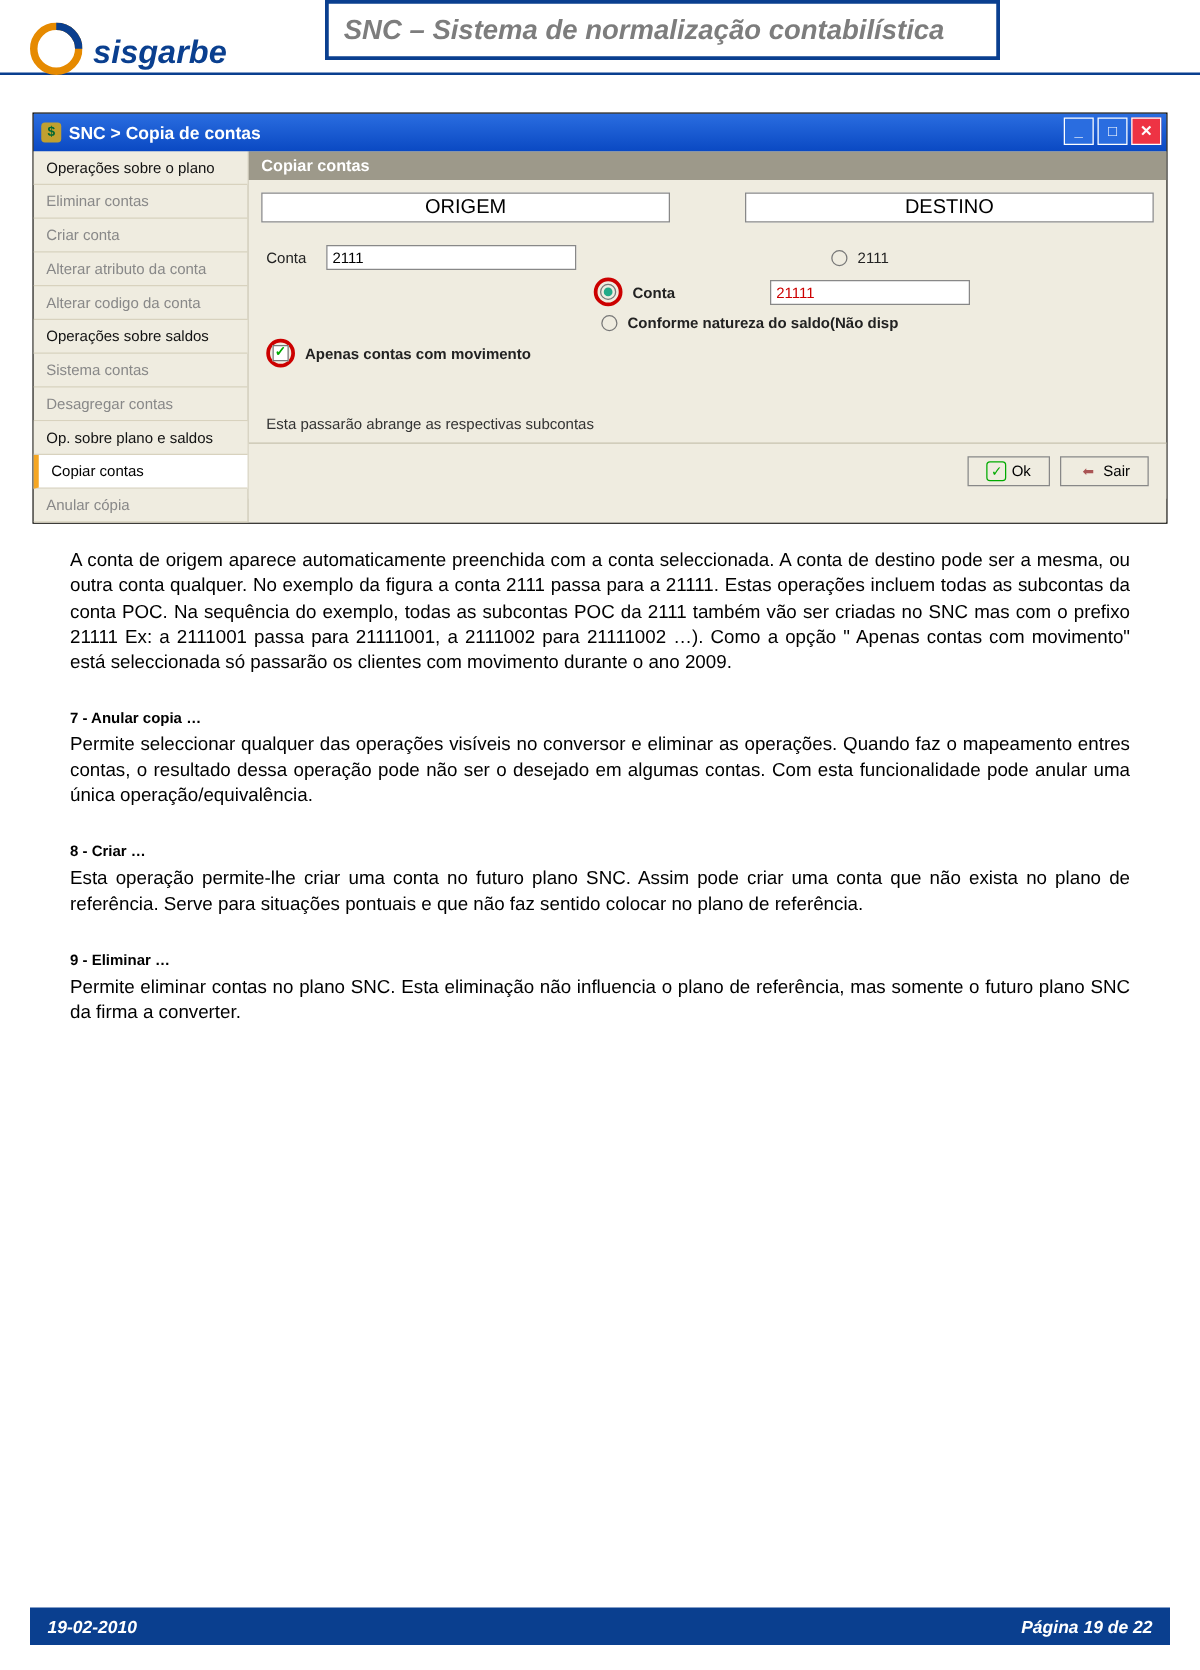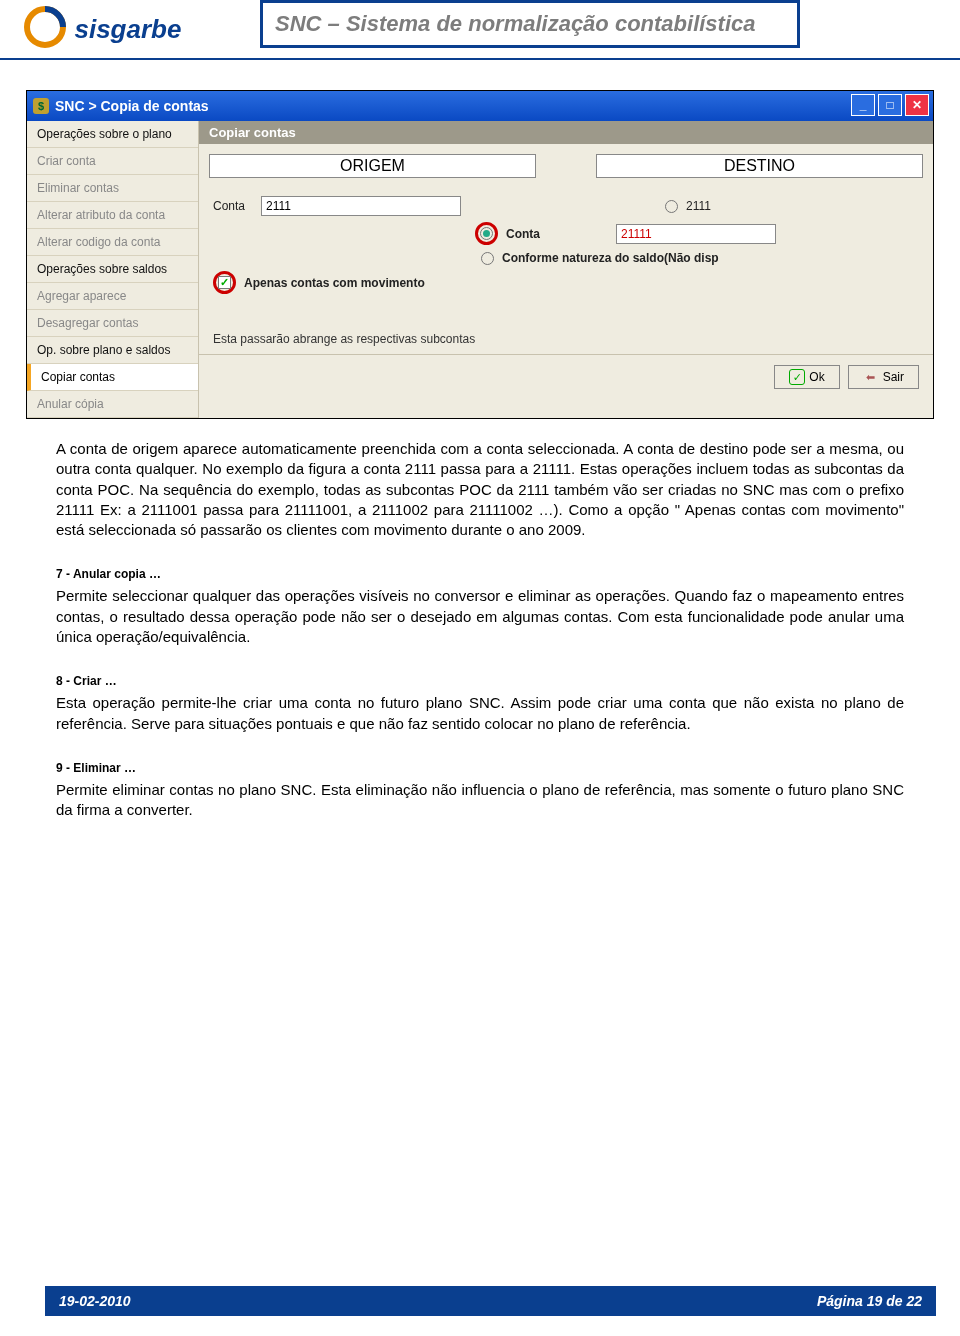--- a/index.html
+++ b/index.html
@@ -1,21 +1,21 @@
 <!DOCTYPE html>
 <html><head>
 <meta charset="utf-8">
 <style>
   * { box-sizing: border-box; margin: 0; padding: 0; }
   body { width: 960px; height: 1336px; font-family: Arial, Helvetica, sans-serif; background: #fff; position: relative; }
 
   
   .header-banner { position: relative; height: 60px; border-bottom: 2px solid #0a3f8f; }
   .banner-title-box { position: absolute; left: 260px; top: 0; width: 540px; border: 3px solid #0a3f8f; padding: 8px 12px; font-size: 22px; font-weight: bold; color: #7d7d7d; font-style: italic; }
-  .logo-wrap { position: absolute; left: 24px; top: 6px; }
+  .logo-wrap { position: absolute; left: 24px; top: 18px; }
   .logo-c { display:inline-block; vertical-align: middle; }
   .logo-text { display:inline-block; font-size: 26px; font-weight: bold; color: #0a3f8f; font-style: italic; margin-left: 4px; vertical-align: middle; }
 
   
   .app-window { margin: 30px 26px 20px 26px; border: 1px solid #000; background:#efece0; position: relative; }
   .titlebar { height: 30px; background: linear-gradient(#2a6de0,#0a49c3); color:#fff; display:flex; align-items:center; padding:0 6px; font-size: 14px; font-weight: bold; position: relative; }
   .titlebar .dollar { width:16px; height:16px; background:#c0a030; border-radius:3px; display:flex;align-items:center;justify-content:center;font-size:11px;color:#063; margin-right:6px; }
   .titlebar .winbtns { position:absolute; right:4px; top:3px; display:flex; gap:3px; }
   .titlebar .winbtn { width:24px; height:22px; border:1px solid #fff; display:flex;align-items:center;justify-content:center;font-size:12px;color:#fff;background:#2a6de0; }
   .titlebar .winbtn.close { background:#e34; }
@@ -55,21 +55,21 @@
   .btn .ico.ok { color:#0a0; border:1px solid #0a0; border-radius:3px; }
   .btn .ico.exit { color:#a55; }
 
   
   .doc { margin: 16px 56px 0 56px; font-size: 15px; line-height: 1.35; color:#000; }
   .fig-caption { text-align:center; font-weight:bold; margin-bottom:6px; font-family:"Times New Roman",serif; }
   .doc p { text-align: justify; margin-bottom: 18px; }
   .doc h3 { font-size: 12px; font-weight:bold; margin-top:26px; margin-bottom:4px; }
 
   
-  .footer-bar { position:absolute; left:24px; right:24px; bottom:20px; height:30px; background:#0a3f8f; color:#fff; display:flex; align-items:center; padding:0 14px; font-style:italic; font-weight:bold; font-size:14px; justify-content:space-between;margin-left:21px; }
+  .footer-bar { position:absolute; left:24px; right:24px; bottom:20px; height:30px; background:#0a3f8f; color:#fff; display:flex; align-items:center; padding:0 14px; font-style:italic; font-weight:bold; font-size:14px; justify-content:space-between; }
 </style>
 </head>
 <body>
 
 <div class="header-banner">
   <div class="logo-wrap">
     <span class="logo-c">
       <svg width="42" height="42" viewBox="0 0 42 42">
           <circle cx="21" cy="21" r="18" fill="none" stroke="#e68a00" stroke-width="6"></circle>
           <path d="M21 3 A18 18 0 0 1 39 21" fill="none" stroke="#0a3f8f" stroke-width="6"></path>
@@ -86,26 +86,26 @@
     <span>SNC &gt; Copia de contas</span>
     <div class="winbtns">
       <div class="winbtn">_</div>
       <div class="winbtn">□</div>
       <div class="winbtn close">✕</div>
     </div>
   </div>
   <div class="app-body">
     <div class="sidebar">
       <div class="sb-group sb-header">Operações sobre o plano</div>
+      <div class="sb-group sb-item">Eliminar contas</div>
       <div class="sb-group sb-item">Criar conta</div>
-      <div class="sb-group sb-item">Eliminar contas</div>
       <div class="sb-group sb-item">Alterar atributo da conta</div>
       <div class="sb-group sb-item">Alterar codigo da conta</div>
       <div class="sb-group sb-header">Operações sobre saldos</div>
-      <div class="sb-group sb-item">Agregar aparece</div>
+      <div class="sb-group sb-item">Sistema contas</div>
       <div class="sb-group sb-item">Desagregar contas</div>
       <div class="sb-group sb-header">Op. sobre plano e saldos</div>
       <div class="sb-group sb-item selected">Copiar contas</div>
       <div class="sb-group sb-item">Anular cópia</div>
     </div>
     <div class="main-panel">
       <div class="panel-title">Copiar contas</div>
       <div class="cols-head">
         <div class="col-box">ORIGEM</div>
         <div class="col-gap"></div>

